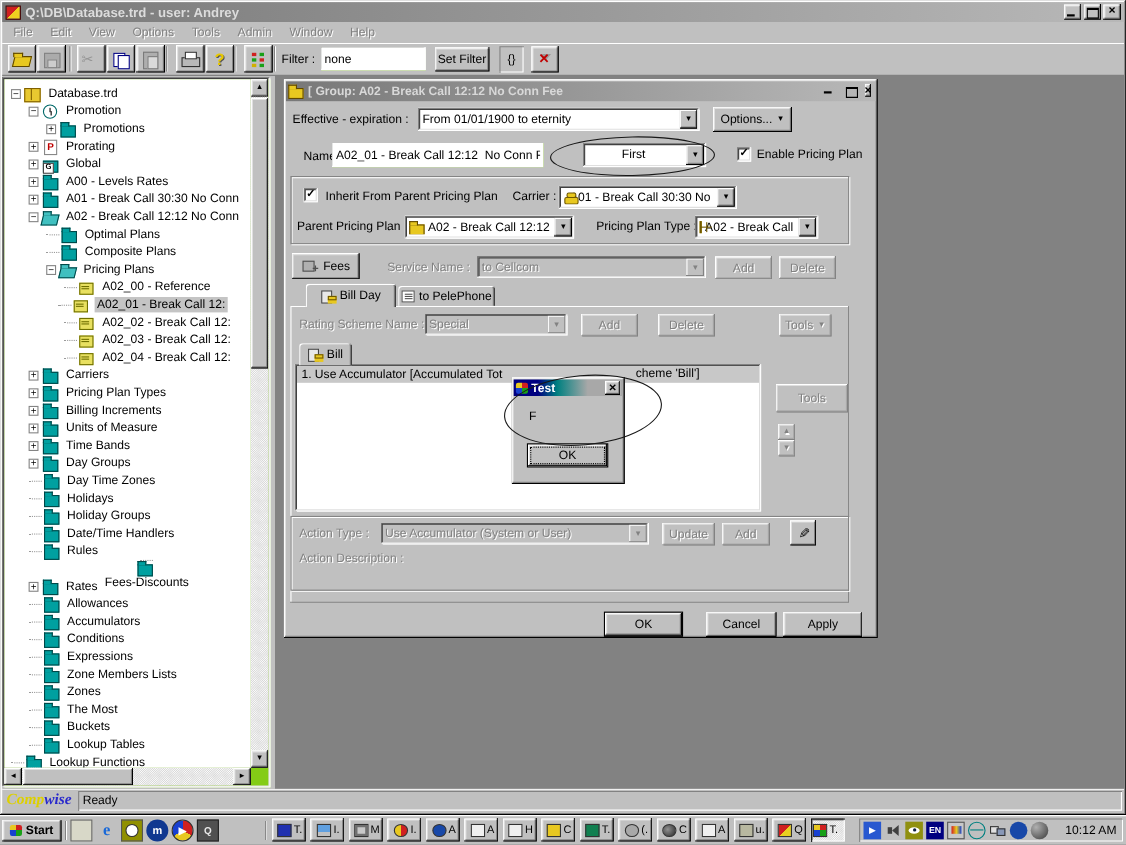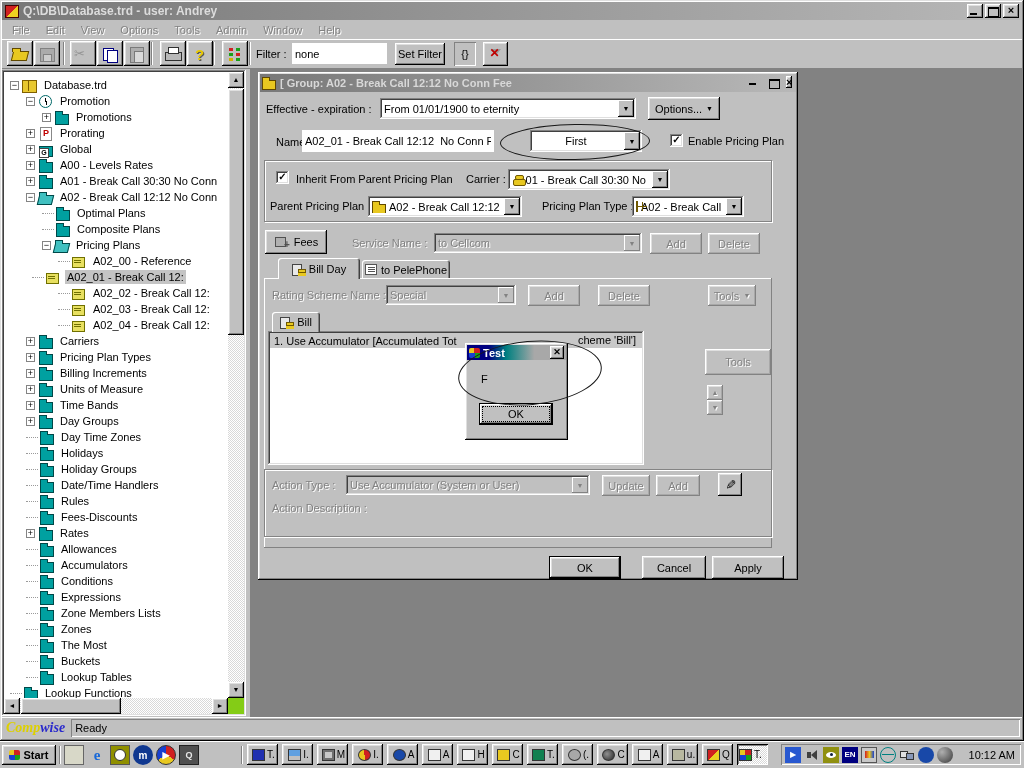--- a/index.html
+++ b/index.html
@@ -302,21 +302,21 @@
           <div class="trow" style="padding-left: 38px;">
             <span class="exp">−</span>
             <span class="tico ic-folder-open"></span>
             <span class="tlabel">Pricing Plans</span>
           </div>
           <div class="trow" style="padding-left: 54px;">
             <span class="stub"></span>
             <span class="tico ic-plan"></span>
             <span class="tlabel">A02_00 - Reference</span>
           </div>
-          <div class="trow" style="padding-left: 28px;">
+          <div class="trow" style="padding-left: 28px; justify-content: center;">
             <span class="stub"></span>
             <span class="tico ic-plan"></span>
             <span class="tlabel sel">A02_01 - Break Call 12:</span>
           </div>
           <div class="trow" style="padding-left: 54px;">
             <span class="stub"></span>
             <span class="tico ic-plan"></span>
             <span class="tlabel">A02_02 - Break Call 12:</span>
           </div>
           <div class="trow" style="padding-left: 54px;">
@@ -377,21 +377,21 @@
           <div class="trow" style="padding-left: 22px;">
             <span class="stub"></span>
             <span class="tico ic-folder"></span>
             <span class="tlabel">Date/Time Handlers</span>
           </div>
           <div class="trow" style="padding-left: 22px;">
             <span class="stub"></span>
             <span class="tico ic-folder"></span>
             <span class="tlabel">Rules</span>
           </div>
-          <div class="trow" style="padding-left: 22px;">
+          <div class="trow" style="padding-left: 35px; flex-direction: column;">
             <span class="stub"></span>
             <span class="tico ic-folder"></span>
             <span class="tlabel">Fees-Discounts</span>
           </div>
           <div class="trow" style="padding-left: 22px;">
             <span class="exp">+</span>
             <span class="tico ic-folder"></span>
             <span class="tlabel">Rates</span>
           </div>
           <div class="trow" style="padding-left: 22px;">
@@ -556,21 +556,21 @@
         </span>
       <span class="abs btn bdis" style="left:450px;top:213px;width:48px;height:21px;">
           <span>Tools</span>
           <span style="font-size:7px">▼</span>
         </span>
 
       <div class="tab active" style="left:14px;top:240px;width:48px;height:20px;">
           <span class="ic-billday"></span>
           <span>Bill</span>
         </div>
-      <div class="listbox" style="left:10px;top:259px;width:376px;height:134px;">
+      <div class="listbox" style="left:10px;top:259px;width:424px;height:134px;">
         <div class="listrow">
           <span style="padding-left:4px">1. Use Accumulator [Accumulated Tot</span>
           <span class="rright">cheme 'Bill']</span>
         </div>
       </div>
       <span class="abs btn bdis" style="left:447px;top:277px;width:66px;height:26px;">
           <span>Tools</span>
         </span>
       <span class="abs btn bdis" style="left:449px;top:313px;width:16px;height:15px;font-size:7px;">▲</span>
       <span class="abs btn bdis" style="left:449px;top:328px;width:16px;height:15px;font-size:7px;">▼</span>

